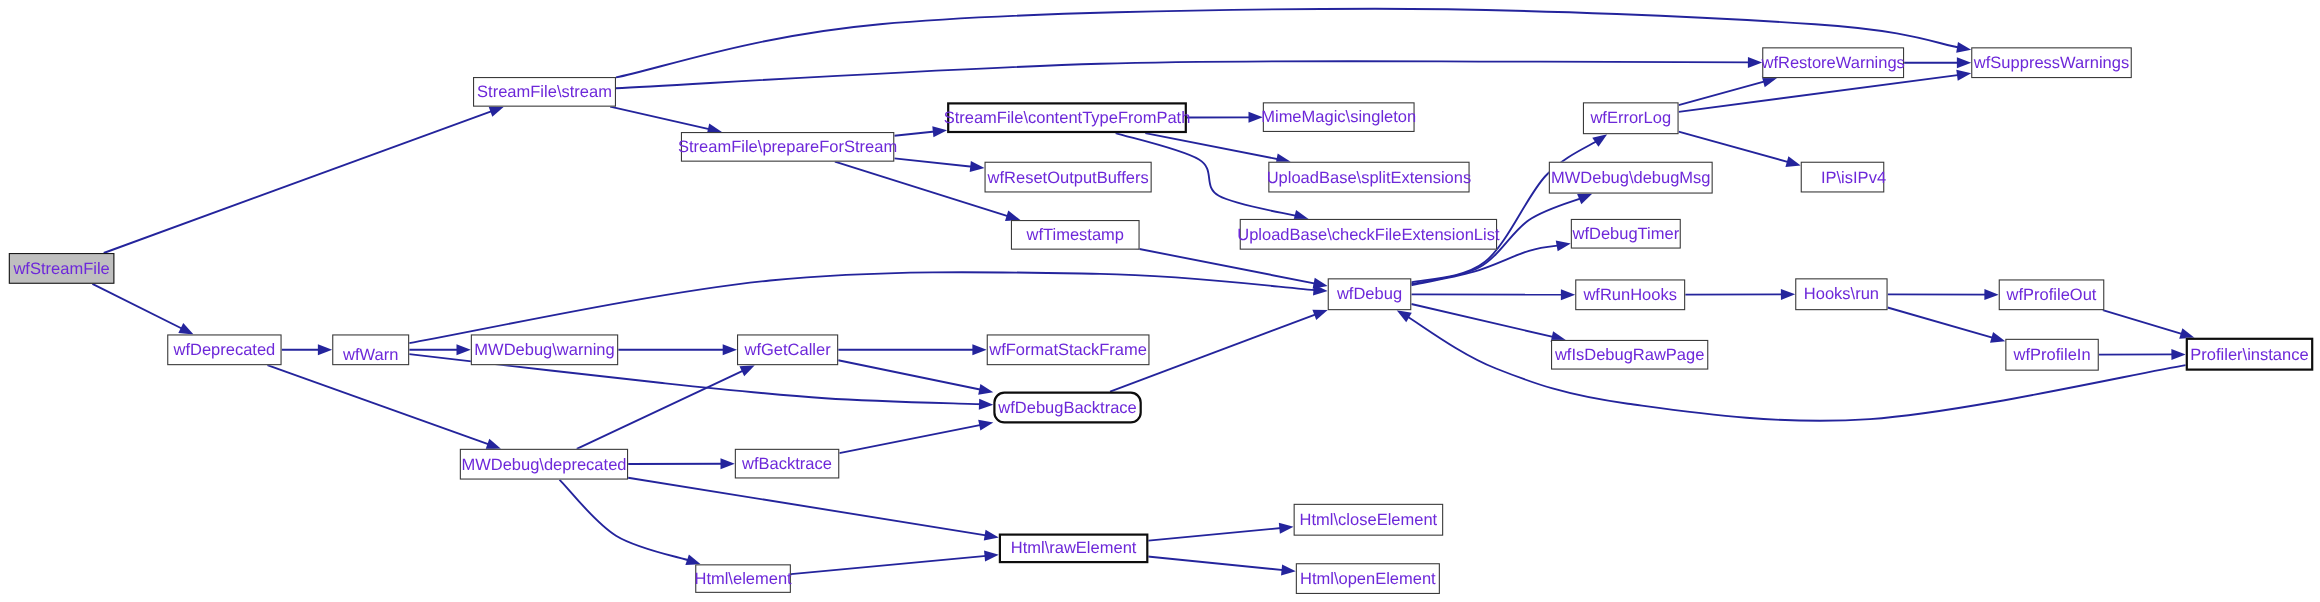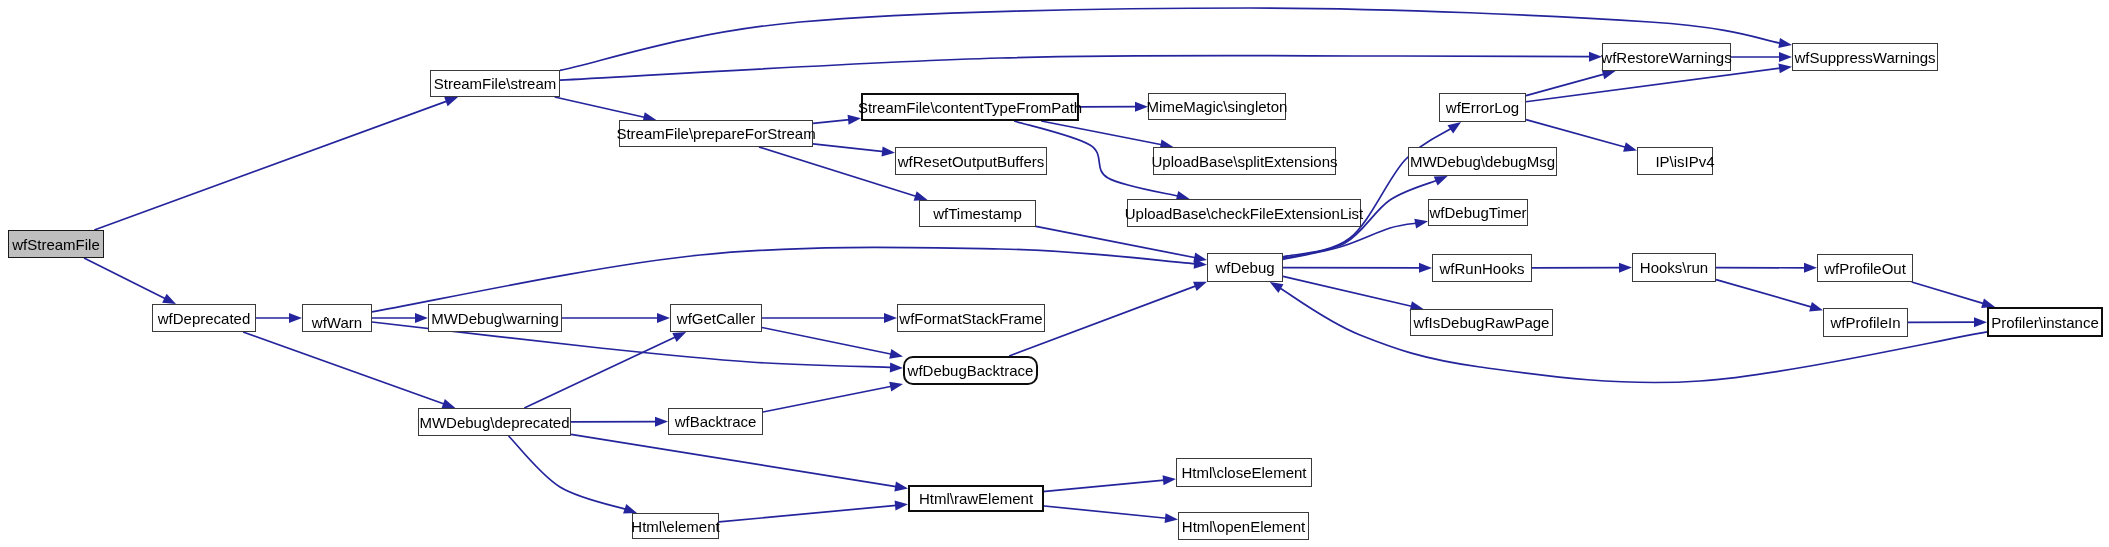--- a/index.html
+++ b/index.html
@@ -1,21 +1,21 @@
 <!DOCTYPE html>
 <html><head>
 <meta charset="utf-8">
 <style>
   html,body{margin:0;padding:0;background:#ffffff;}
   #stage{position:relative;width:2109px;height:547px;background:#ffffff;overflow:hidden;
          font-family:"Liberation Sans","DejaVu Sans",sans-serif;}
   #edges{position:absolute;left:0;top:0;width:2109px;height:547px;}
   .node{position:absolute;display:flex;align-items:center;justify-content:center;
         background:#ffffff;border:1px solid #3a3a3a;box-sizing:border-box;
-        font-size:15px;color:#000000;white-space:nowrap;cursor:pointer;}
+        font-size:15px;color:#6d28d9;white-space:nowrap;cursor:pointer;}
   .node.emphasis{border:2px solid #0d0d0d;}
   .node.highlight{background:#bfbfbf;border:1px solid #1a1a1a;cursor:default;}
   .node span{padding:0 3px;}
 </style>
 </head>
 <body>
 
 <div id="stage">
   <svg id="edges" xmlns="http://www.w3.org/2000/svg" viewBox="0 0 2109 547">
       <path d="M 94.29283489096574 230 L 449.62197899845603 100.09036986502917" fill="none" stroke="#24249c" stroke-width="1.7"></path>

